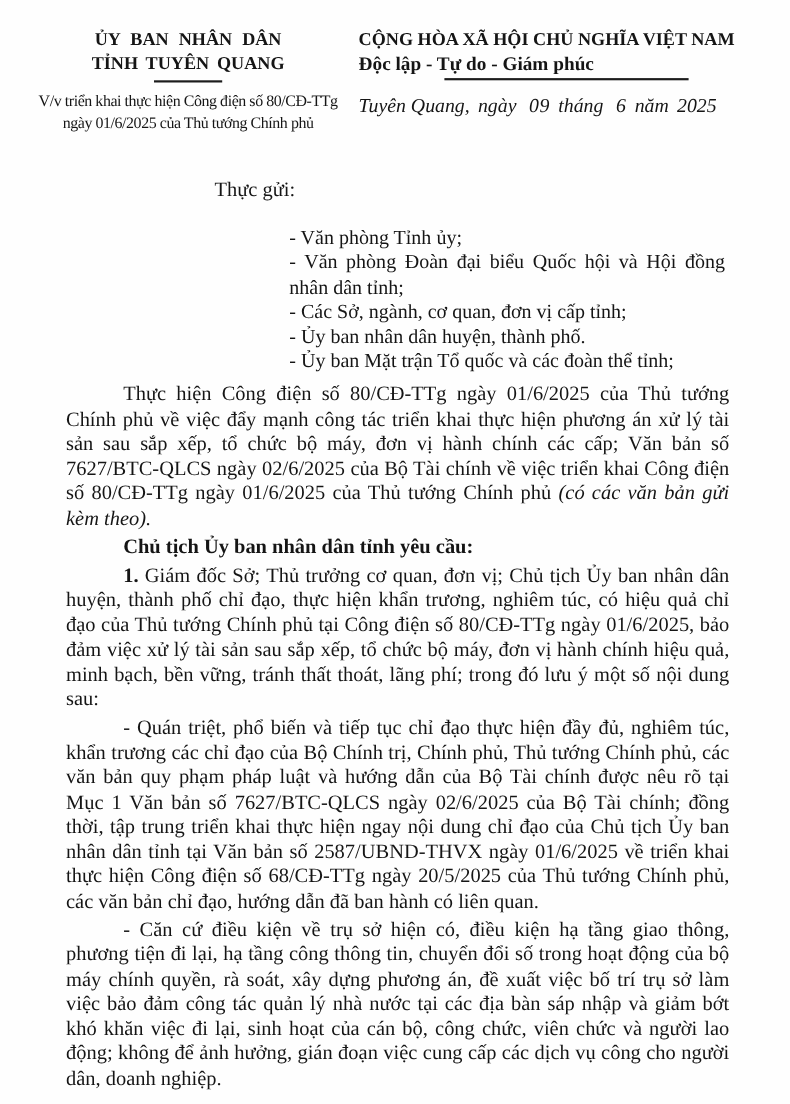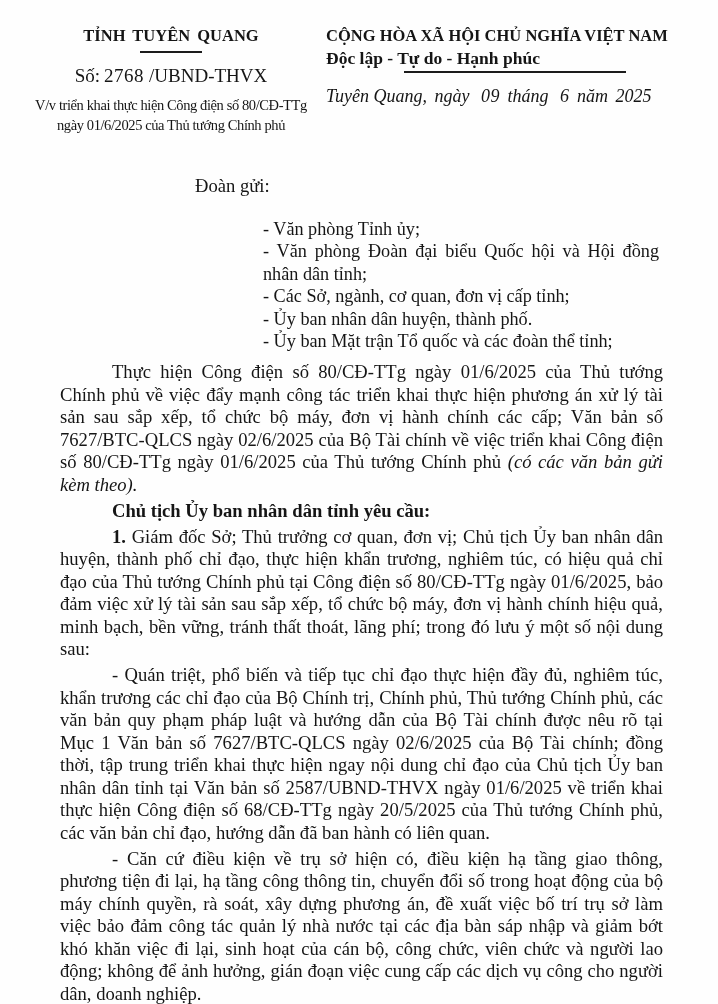--- a/index.html
+++ b/index.html
@@ -38,45 +38,43 @@
   .b { font-weight:700; }
   .i { font-style:italic; }
 </style>
 </head>
 <body>
 
 <div class="page">
 
   <div class="header">
     <div class="header-left">
+      <div class="org1">ỦY BAN NHÂN DÂN</div>
       <div class="org2">TỈNH TUYÊN QUANG</div>
       <div class="org-rule"></div>
-      <div class="so-line">
-        <span>Số:</span><span class="so-num">2768</span><span>/UBND-THVX</span>
-      </div>
       <div class="subject">V/v triển khai thực hiện Công điện số 80/CĐ-TTg ngày 01/6/2025 của Thủ tướng Chính phủ</div>
     </div>
     <div class="header-right">
       <div class="nat1">CỘNG HÒA XÃ HỘI CHỦ NGHĨA VIỆT NAM</div>
-      <div class="nat2">Độc lập - Tự do - Hạnh phúc</div>
+      <div class="nat2">Độc lập - Tự do - Giám phúc</div>
       <div class="nat-rule"></div>
       <div class="date-line">
         <span>Tuyên Quang,</span>
         <span>ngày</span>
         <span class="dnum">09</span>
         <span>tháng</span>
         <span class="dnum">6</span>
         <span>năm</span>
         <span>2025</span>
       </div>
     </div>
   </div>
 
   <div class="kinhgui">
-    <div class="kinhgui-label">Đoàn gửi:</div>
+    <div class="kinhgui-label">Thực gửi:</div>
     <div class="kinhgui-list">
       <div class="recipient">- Văn phòng Tỉnh ủy;</div>
       <div class="recipient">- Văn phòng Đoàn đại biểu Quốc hội và Hội đồng nhân dân tỉnh;</div>
       <div class="recipient">- Các Sở, ngành, cơ quan, đơn vị cấp tỉnh;</div>
       <div class="recipient">- Ủy ban nhân dân huyện, thành phố.</div>
       <div class="recipient">- Ủy ban Mặt trận Tổ quốc và các đoàn thể tỉnh;</div>
     </div>
   </div>
 
   <div class="content">

